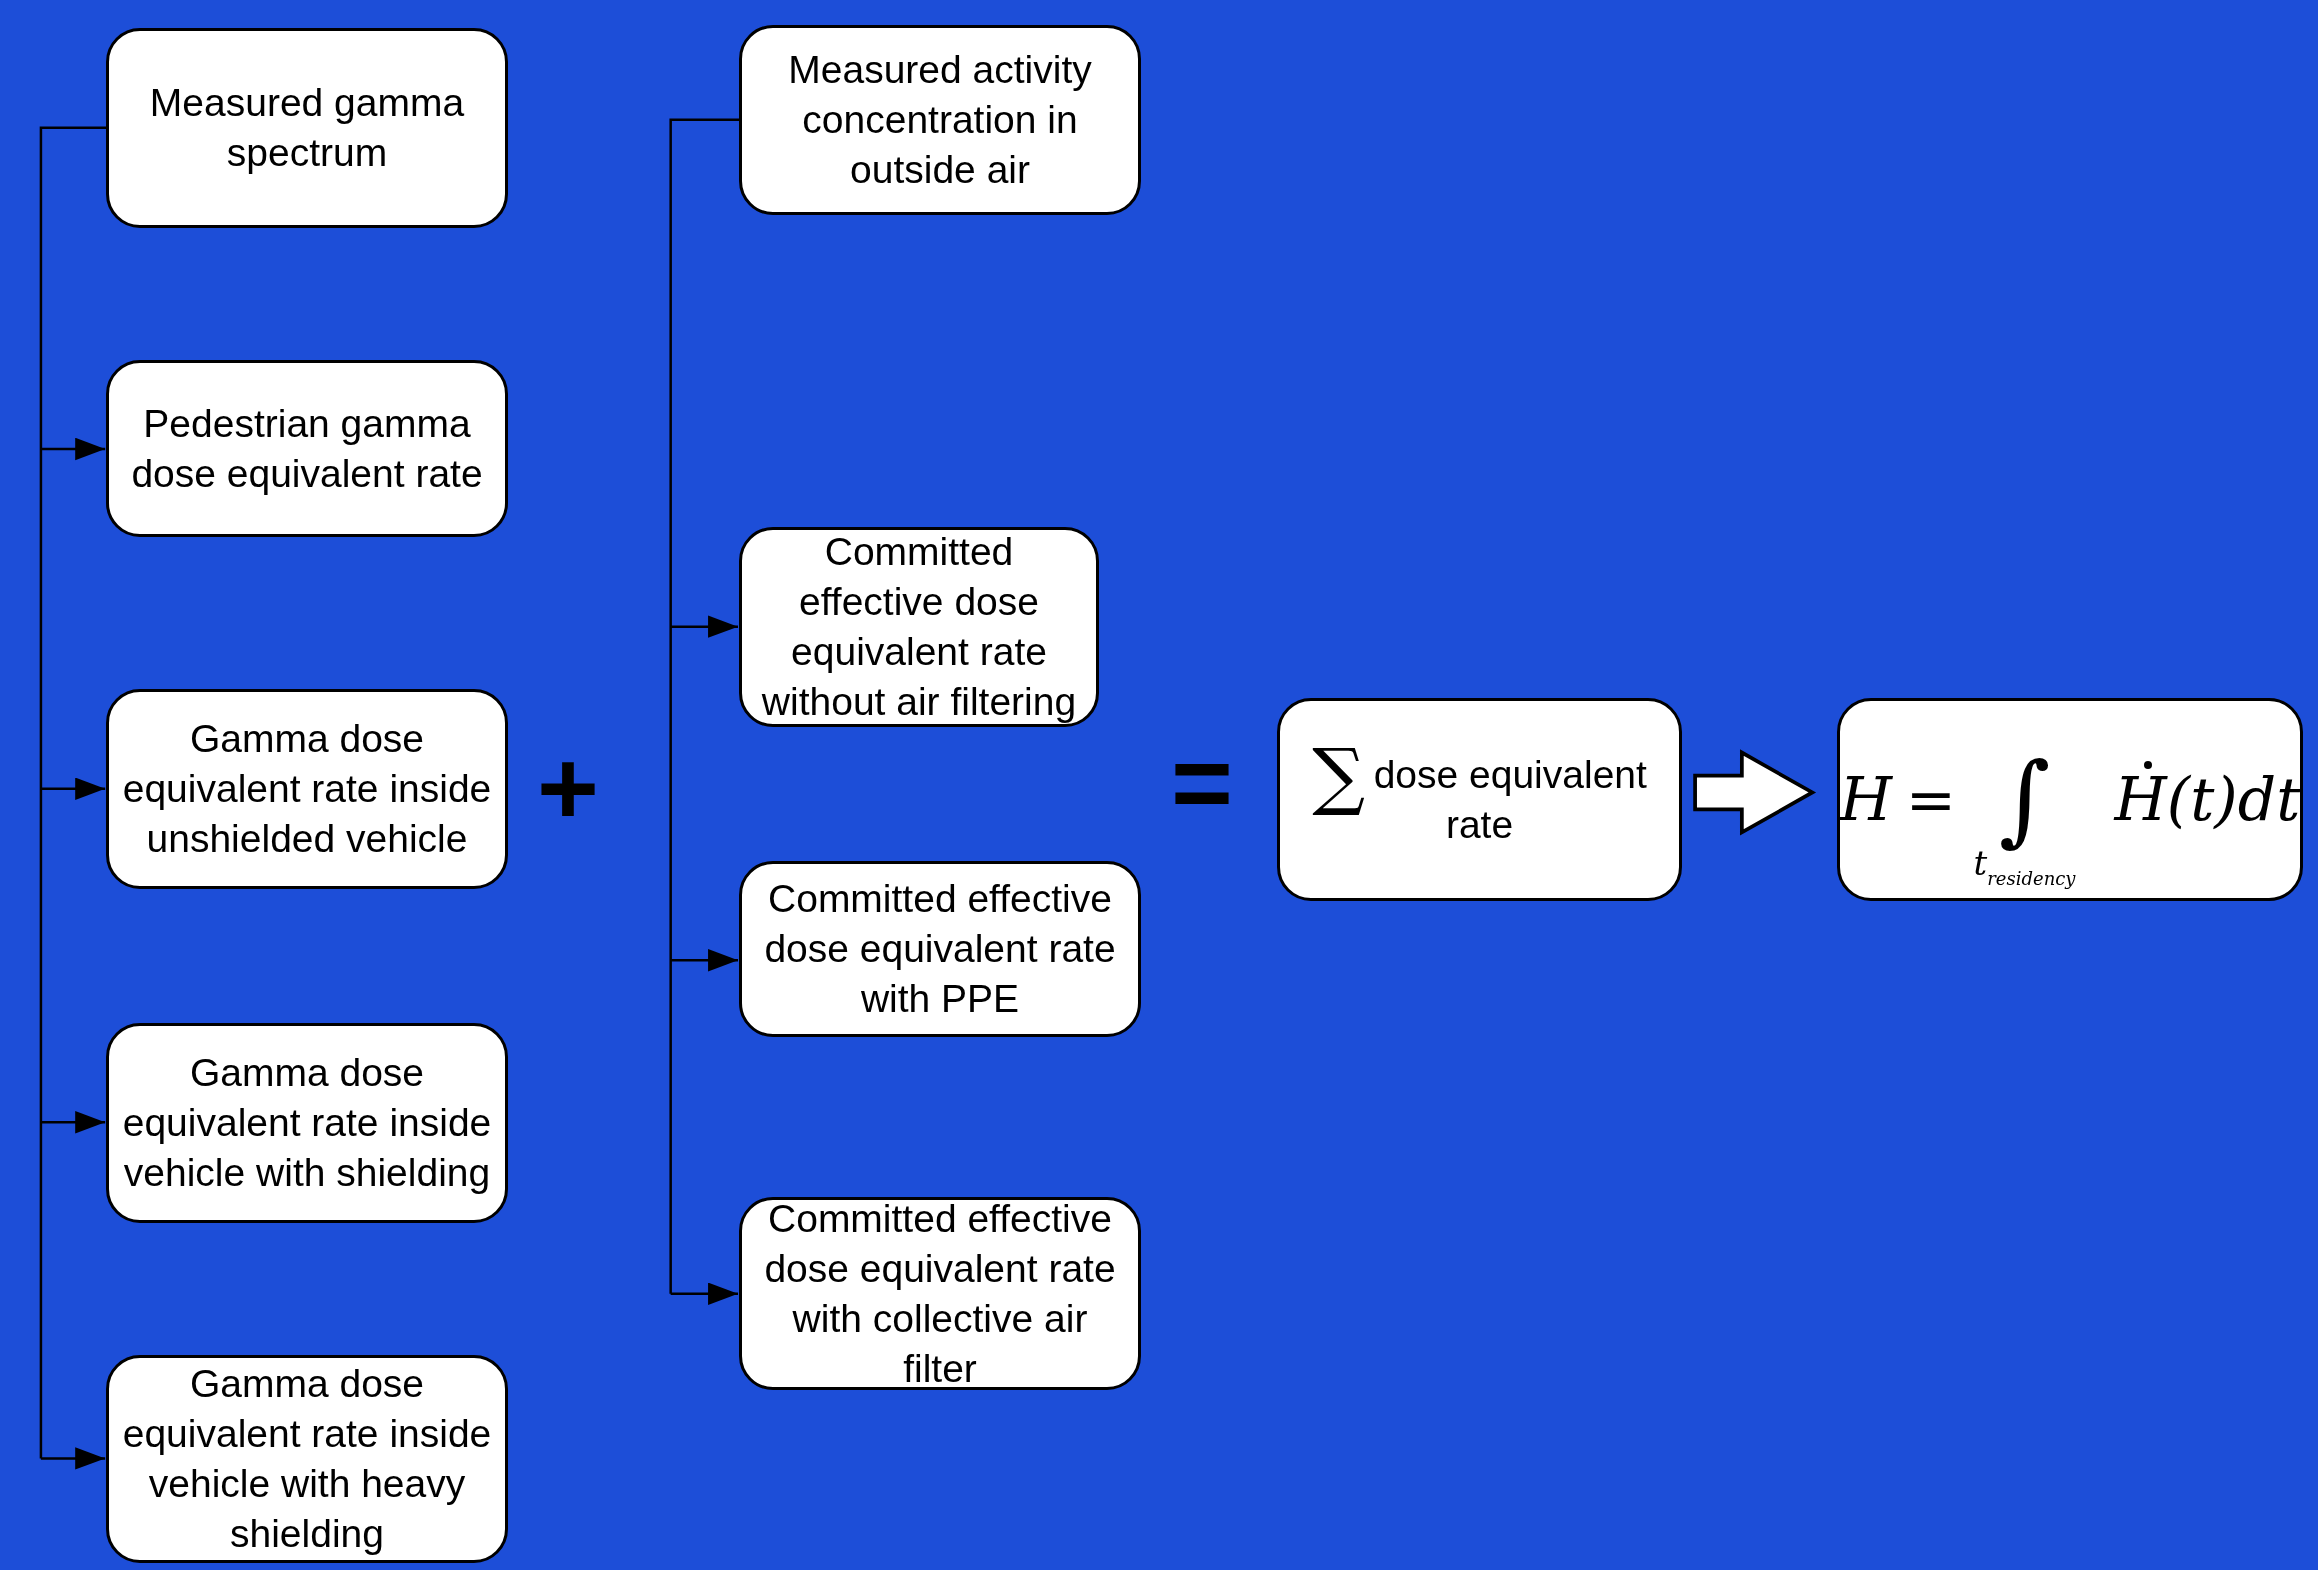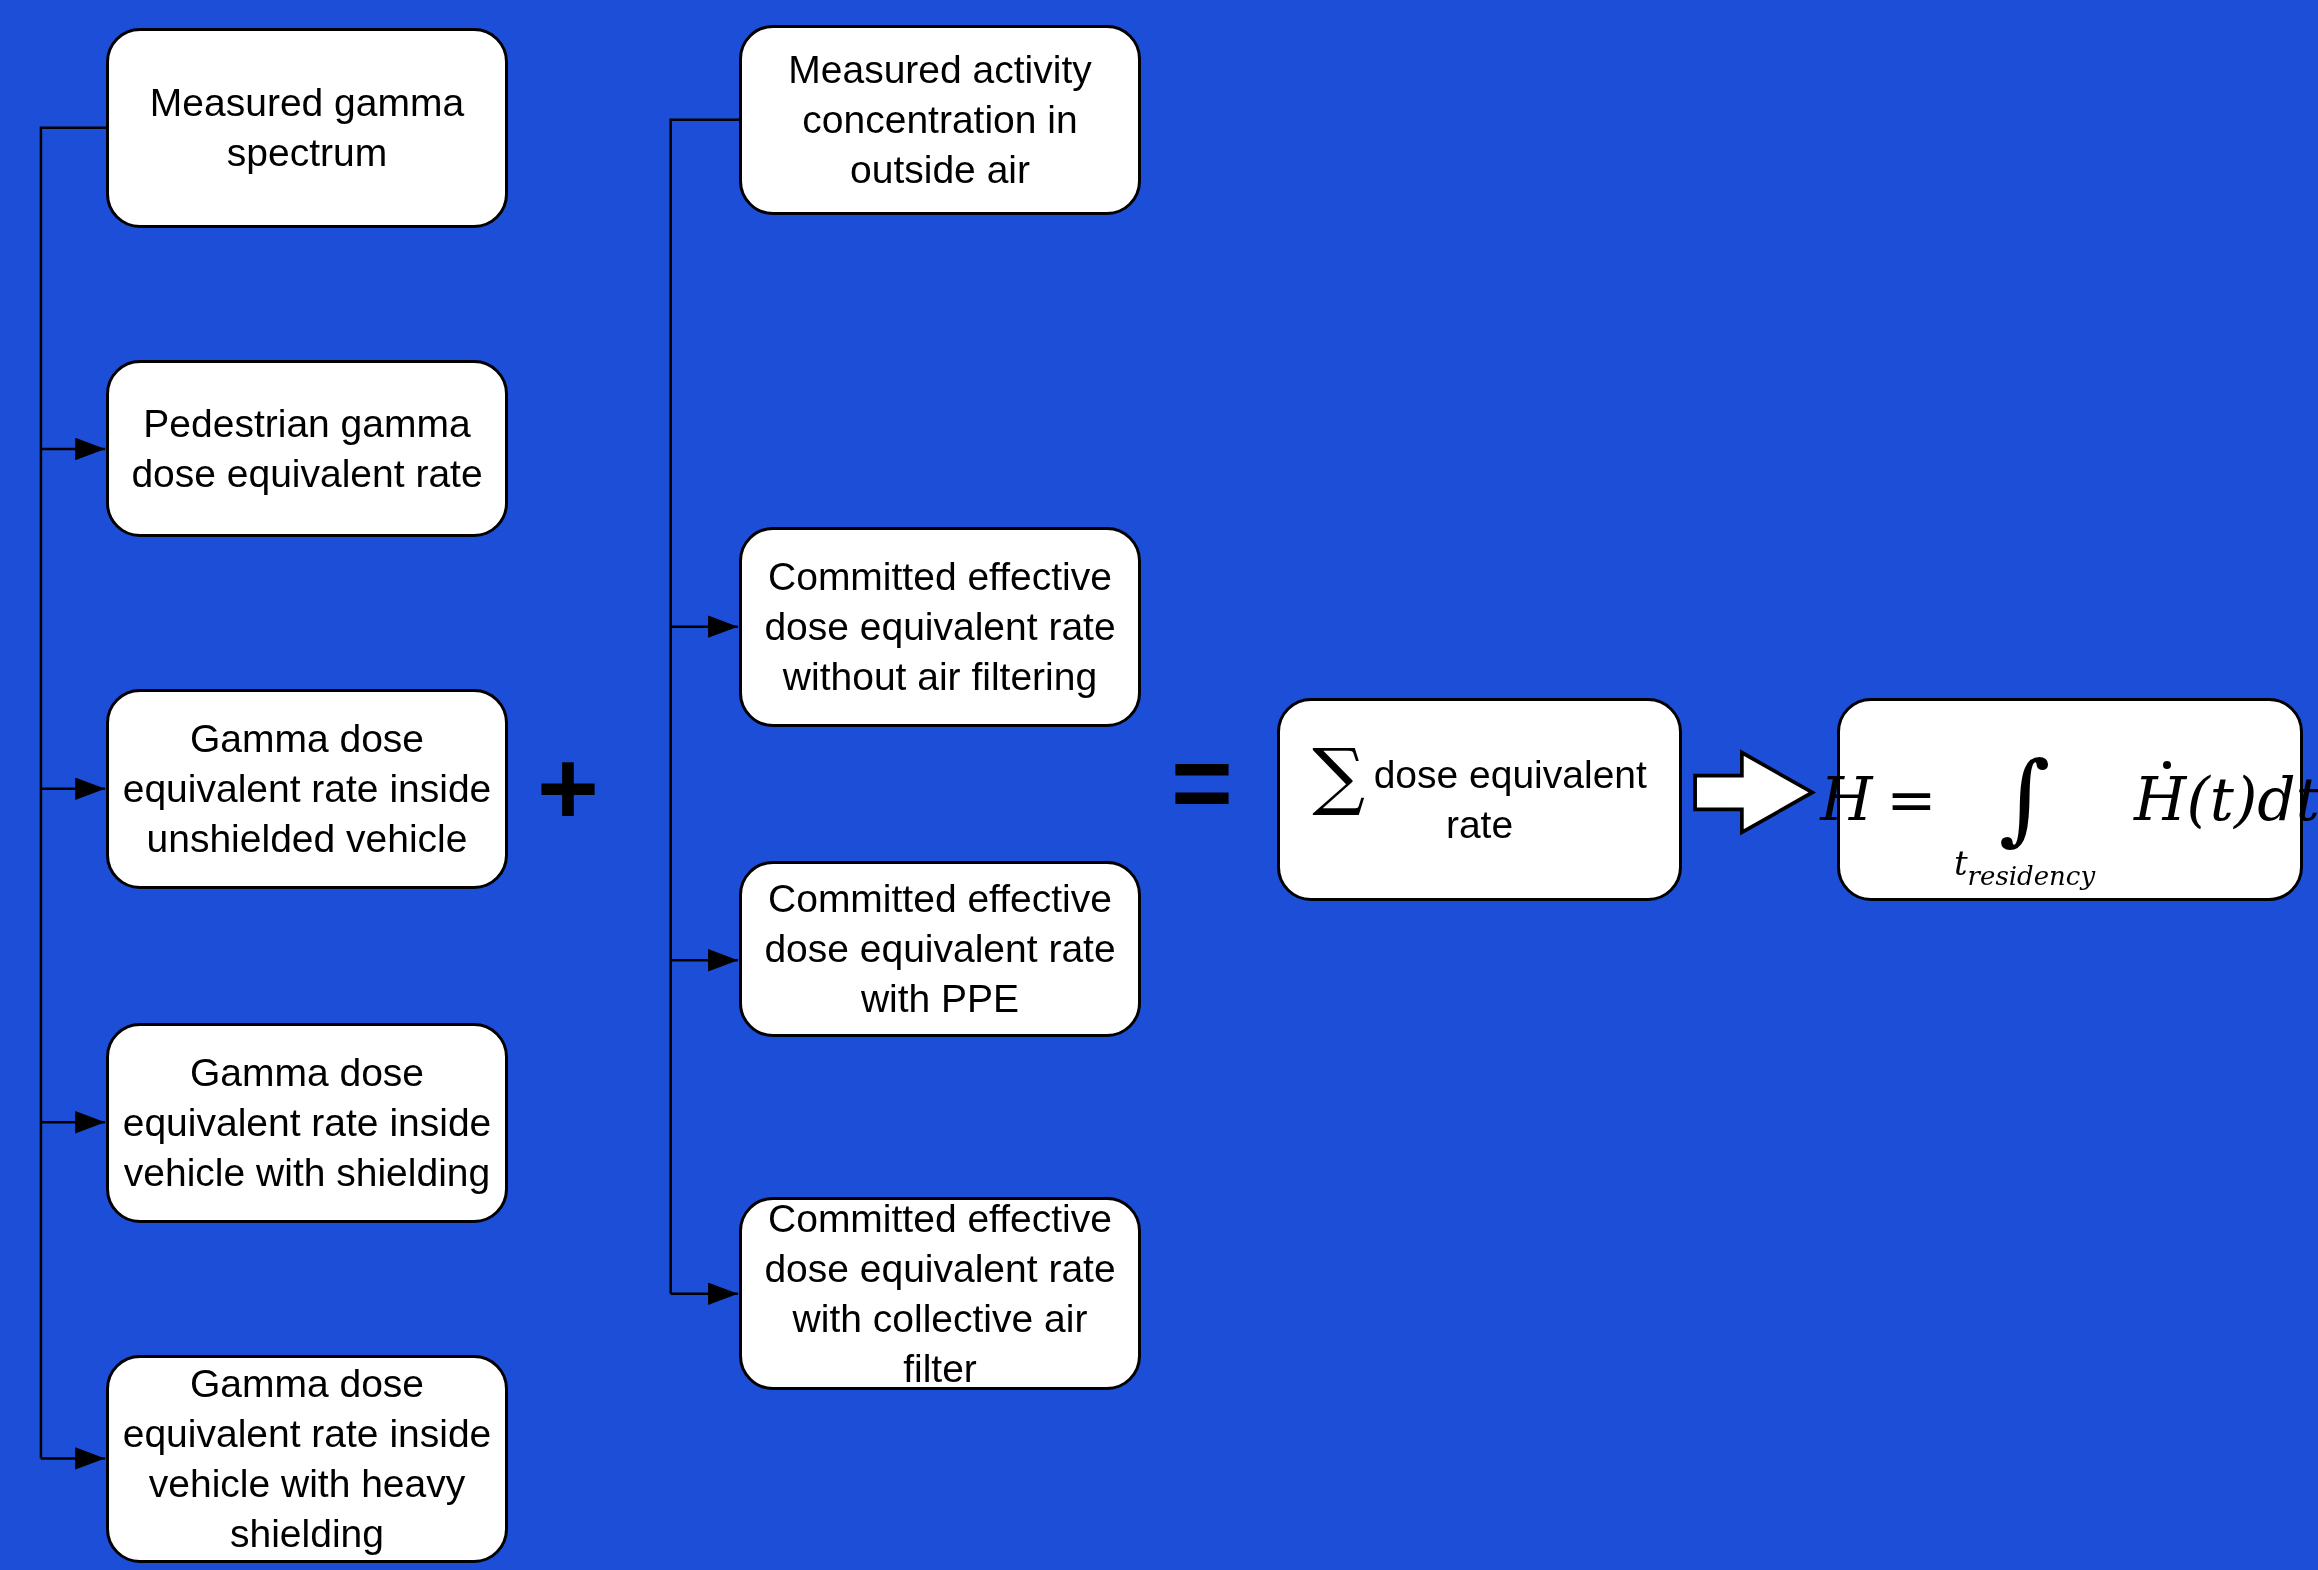--- a/index.html
+++ b/index.html
@@ -29,21 +29,21 @@
     padding:0 10px;
   }
   
   .L1{left:106px;top:28px;width:402px;height:200px;}
   .L2{left:106px;top:360px;width:402px;height:177px;}
   .L3{left:106px;top:689px;width:402px;height:200px;}
   .L4{left:106px;top:1023px;width:402px;height:200px;}
   .L5{left:106px;top:1355px;width:402px;height:208px;}
   
   .M1{left:739px;top:25px;width:402px;height:190px;}
-  .M2{left:739px;top:527px;width:402px;height:200px;}
+  .M2{left:739px;top:527px;width:360px;height:200px;}
   .M3{left:739px;top:861px;width:402px;height:176px;}
   .M4{left:739px;top:1197px;width:402px;height:193px;}
   
   .op{
     position:absolute;
     transform:translate(-50%,-50%);
     font-family:"Liberation Sans", sans-serif;
     font-weight:bold;
     font-size:106px;
     line-height:1;
@@ -77,21 +77,21 @@
     align-items:center;
     transform:translateY(21px);
   }
   .f-int{
     font-style:normal;
     font-size:99px;
     line-height:0.92;
     font-family:"DejaVu Serif","DejaVu Sans",serif;
   }
   .f-lim{font-size:34px;margin-top:2.5px;white-space:nowrap;}
-  .f-lim-sub{font-size:26px;vertical-align:-10px;}
+  .f-lim-sub{font-size:18px;vertical-align:-10px;}
   .f-integrand{margin-left:39px;white-space:nowrap;}
   .hdot{position:relative;display:inline-block;}
   .hdot .dot{
     position:absolute;
     width:8px;height:8px;
     border-radius:50%;
     background:#000000;
     top:-8.7px;left:56%;
   }
 </style>

